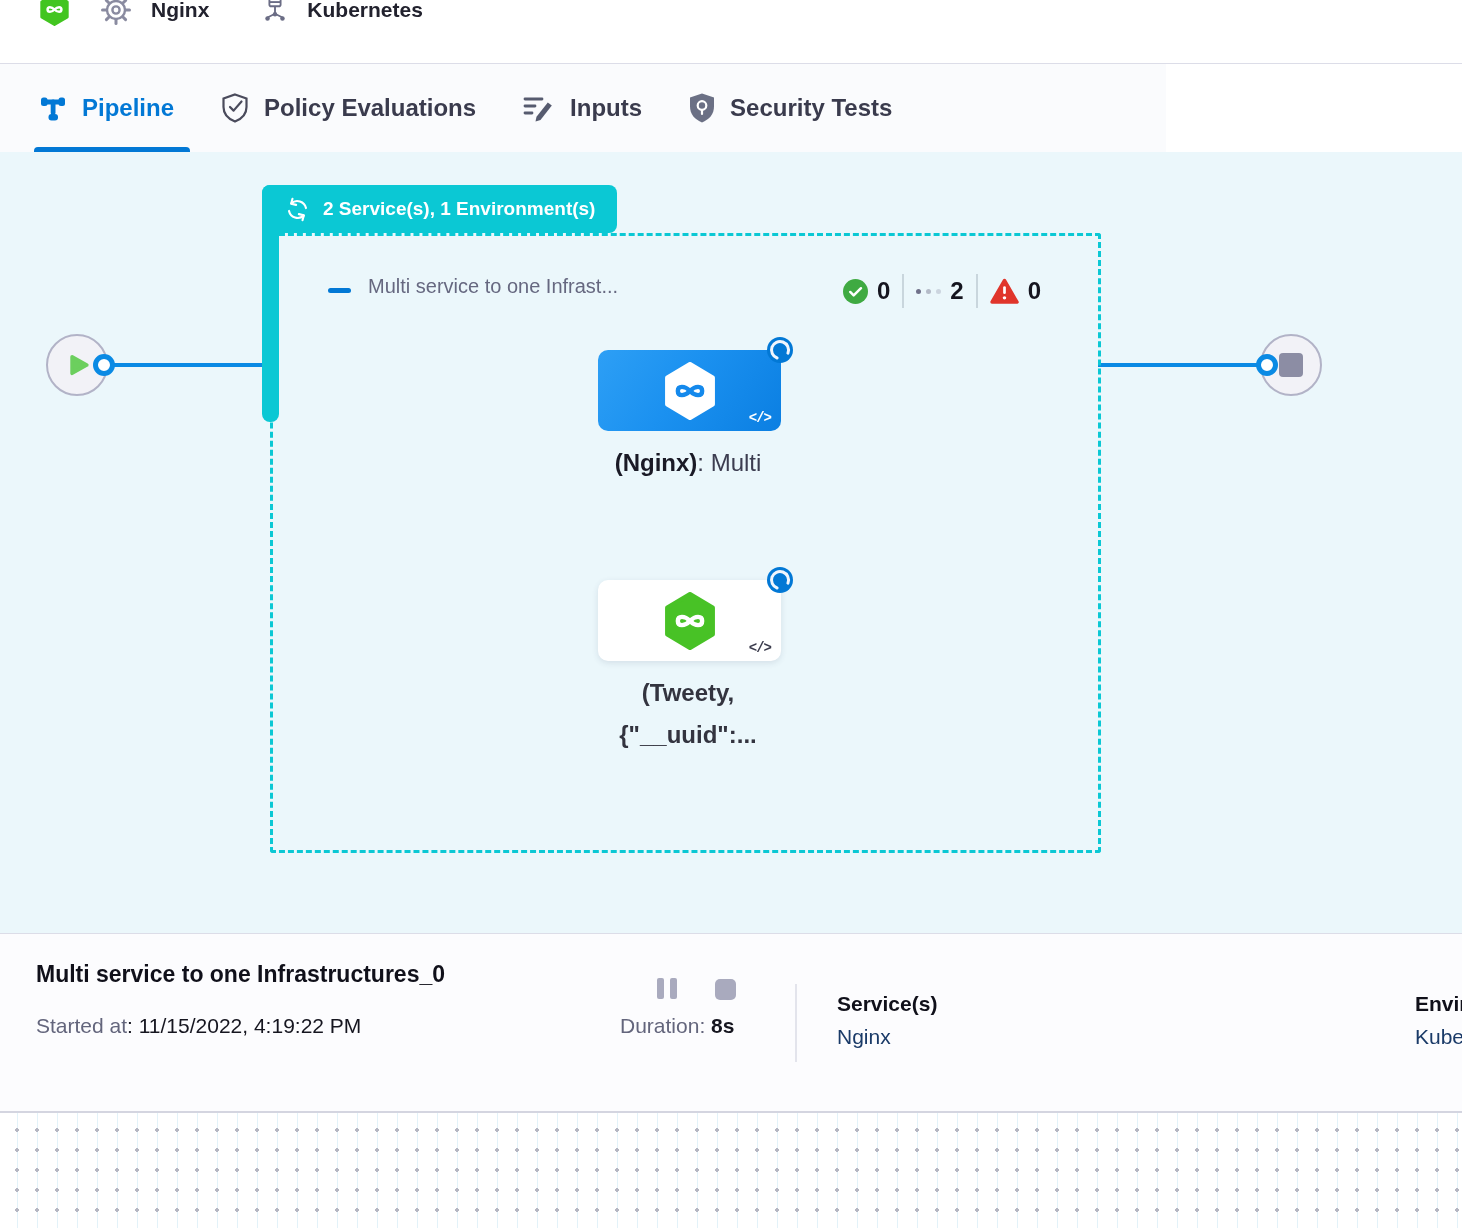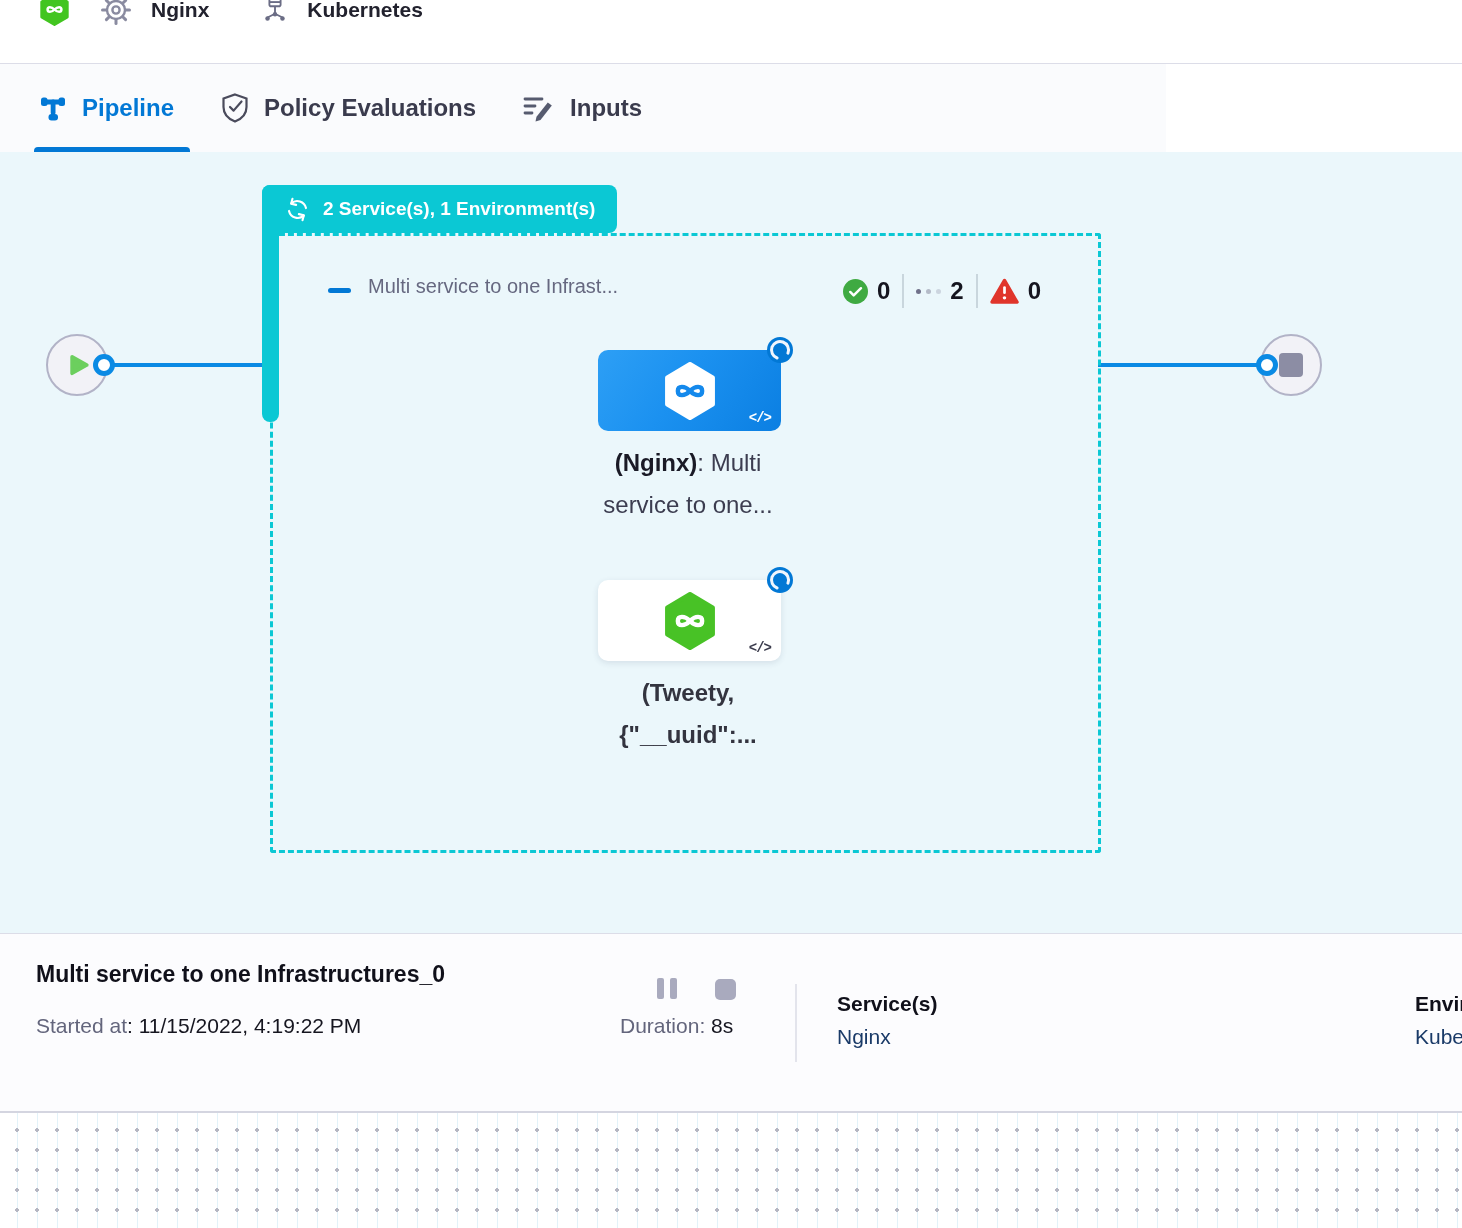--- a/index.html
+++ b/index.html
@@ -167,20 +167,30 @@
           <g stroke="#565b6f" stroke-width="2.8" stroke-linecap="round" fill="none">
             <path d="M3 6 h17"></path>
               <path d="M3 13 h10"></path>
               <path d="M3 20 h7"></path>
           </g>
           <path d="M13.5 28.5 l1 -4.8 L25.8 9.5 l4 3.1 L18.5 26.9 Z" fill="#565b6f"></path>
         </svg>
       </span>
       <span>Inputs</span>
     </div>
+    <div class="tab">
+      <span style="display:inline-flex;">
+        <svg width="28" height="32" viewBox="0 0 28 32">
+          <path d="M14 1.5 L26 5.5 V14.5 C26 22.5 21 27.5 14 30.5 C7 27.5 2 22.5 2 14.5 V5.5 Z" fill="#6b7085"></path>
+          <circle cx="14" cy="13.5" r="4.3" fill="none" stroke="#fff" stroke-width="2.2"></circle>
+          <path d="M14 18.5 v3.5" stroke="#fff" stroke-width="2.2" stroke-linecap="round"></path>
+        </svg>
+      </span>
+      <span>Security Tests</span>
+    </div>
   </div>
 
   <div class="canvas">
 
     <div class="conn" style="left:104px; top:211px; width:168px;"></div>
     <div class="conn" style="left:1098px; top:211px; width:166px;"></div>
 
     <div class="term-node" style="left:46px; top:182px;">
       <span style="display:inline-flex; margin-left:4px;">
         <svg width="22" height="24" viewBox="0 0 24 26">
@@ -249,21 +259,20 @@
         <span class="code-glyph">&lt;/&gt;</span>
         <span class="spinner">
           <svg width="28" height="28" viewBox="0 0 28 28">
             <circle cx="14" cy="14" r="13" fill="#0278d5"></circle>
             <circle cx="14" cy="14" r="8.5" fill="none" stroke="#f0f6fd" stroke-width="3" stroke-linecap="round" stroke-dasharray="40 14" transform="rotate(-250 14 14)"></circle>
           </svg>
         </span>
       </div>
       <div class="node-label l1">
         <div><b>(Nginx)</b><span>: Multi</span></div>
-        <div>service to one...</div>
       </div>
 
       <div class="node-card white">
         <span style="display:inline-flex;">
           <svg width="58" height="58" viewBox="0 0 100 100">
             <polygon points="50,4 89,27 89,73 50,96 11,73 11,27" fill="#48c226" stroke="#48c226" stroke-width="8" stroke-linejoin="round"></polygon>
             <path d="M29 50 C29 40.5 41 40.5 50 50 C59 59.5 71 59.5 71 50 C71 40.5 59 40.5 50 50 C41 59.5 29 59.5 29 50 Z" fill="none" stroke="#fff" stroke-width="7.5" stroke-linecap="round"></path>
           </svg>
         </span>
         <span class="code-glyph">&lt;/&gt;</span>
@@ -287,21 +296,21 @@
       <span class="k">Started at</span><span class="v">: 11/15/2022, 4:19:22 PM</span>
     </div>
 
     <div class="ctl" style="left:657px;">
       <span class="pausebar"></span>
       <span class="pausebar"></span>
     </div>
     <div class="stopicon"></div>
 
     <div class="kv" style="left:620px; top:80px;">
-      <span class="k">Duration:</span><span class="v"> </span><span class="v" style="font-weight:400;">8s</span>
+      <span class="k">Duration:</span><span class="v"> </span><span class="v" style="font-weight:700;">8s</span>
     </div>
 
     <div class="vdiv"></div>
 
     <div class="svc-col">
       <div class="col-label">Service(s)</div>
       <div class="col-value">Nginx</div>
     </div>
     <div class="env-col">
       <div class="col-label">Environment(s)</div>

